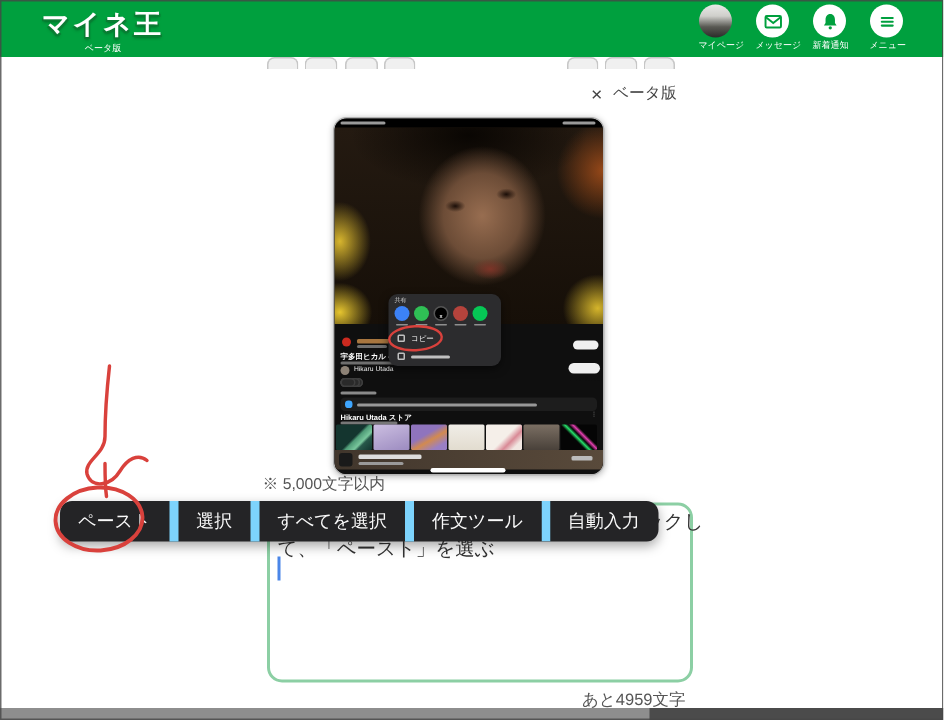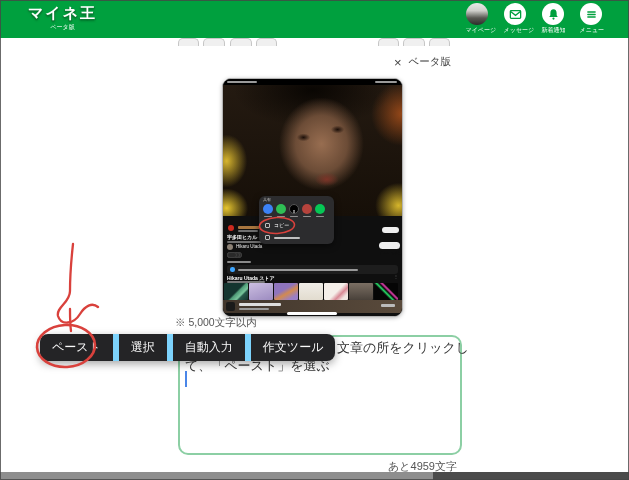--- a/index.html
+++ b/index.html
@@ -3,21 +3,21 @@
 <meta charset="utf-8">
 <style>
   html,body{margin:0;padding:0;}
   body{font-family:"Liberation Sans",sans-serif;background:#fff;}
   #page{position:relative;width:629px;height:480px;background:#ffffff;overflow:hidden;}
   .frame{position:absolute;inset:0;box-shadow:inset 0 0 0 1px rgba(70,70,70,.8);pointer-events:none;z-index:60;}
 
   
   .header{position:absolute;left:0;top:0;width:629px;height:38px;background:#00a03e;z-index:5;}
   .logo{position:absolute;left:28px;top:4px;text-align:center;}
-  .logo-title{font-size:15px;font-weight:700;color:#ffffff;letter-spacing:2px;
+  .logo-title{font-size:18px;font-weight:700;color:#ffffff;letter-spacing:2px;
     text-shadow:1px 1px 0 #0a7c33,-1px 1px 0 #0a7c33,0 2px 2px rgba(0,60,20,.5);}
   .logo-sub{font-size:10px;color:#ffffff;transform:scale(.6);transform-origin:50% 0;margin-top:0;}
   .nav{position:absolute;left:458px;top:3px;display:flex;z-index:6;}
   .nav-item{width:38px;text-align:center;cursor:pointer;}
   .nav-circle{width:22px;height:22px;border-radius:50%;background:#fff;margin:0 auto;display:flex;align-items:center;justify-content:center;overflow:hidden;}
   .nav-avatar{background:linear-gradient(180deg,#e9e9e7 0%,#cfcfcb 35%,#585852 68%,#2c2c2a 100%);}
   .nav-label{font-size:10px;color:#fff;transform:scale(.6);transform-origin:50% 0;white-space:nowrap;margin-top:1px;}
 
   
   .tabtop{position:absolute;top:38px;height:8px;background:#f0f0f0;border:1px solid #c6c6c6;border-bottom:none;border-radius:5px 5px 0 0;box-sizing:border-box;}
@@ -212,22 +212,23 @@
 
   <div class="composer"></div>
   <div class="cline" style="left:324px;top:339px;">、文章の所をクリックし</div>
   <div class="cline" style="left:185px;top:357px;">て、「ペースト」を選ぶ</div>
   <div class="caret"></div>
   <div class="counter">あと4959文字</div>
 
   <div class="ctx">
     <div class="ctx-item">ペースト</div>
     <div class="ctx-item">選択</div>
+    <div class="ctx-item">すべてを選択</div>
+    <div class="ctx-item">作文ツール</div>
     <div class="ctx-item">自動入力</div>
-    <div class="ctx-item">作文ツール</div>
   </div>
 
   <div class="sb-track"></div>
   <div class="sb-thumb"></div>
 
   <svg class="overlay" width="629" height="480" viewBox="0 0 629 480">
     <ellipse cx="66" cy="346" rx="29" ry="21" fill="none" stroke-width="2.6" transform="rotate(-3 66 346)" stroke-linecap="round" stroke="#d9413c"></ellipse>
     <path d="M73,244 C71,262 70,277 70,291 C70,303 56,307 58,316 C61,326 74,324 80,314 C85,306 92,302 98,307" fill="none" stroke-width="2.3" stroke-linecap="round" stroke="#d9413c"></path>
     <path d="M70,309 C70,317 70,324 71,331" fill="none" stroke-width="2.3" stroke-linecap="round" stroke="#d9413c"></path>
     <ellipse cx="277" cy="225.5" rx="17.5" ry="8" fill="none" stroke-width="1.6" transform="rotate(-3 277 225.5)" stroke-linecap="round" stroke="#d9413c"></ellipse>

